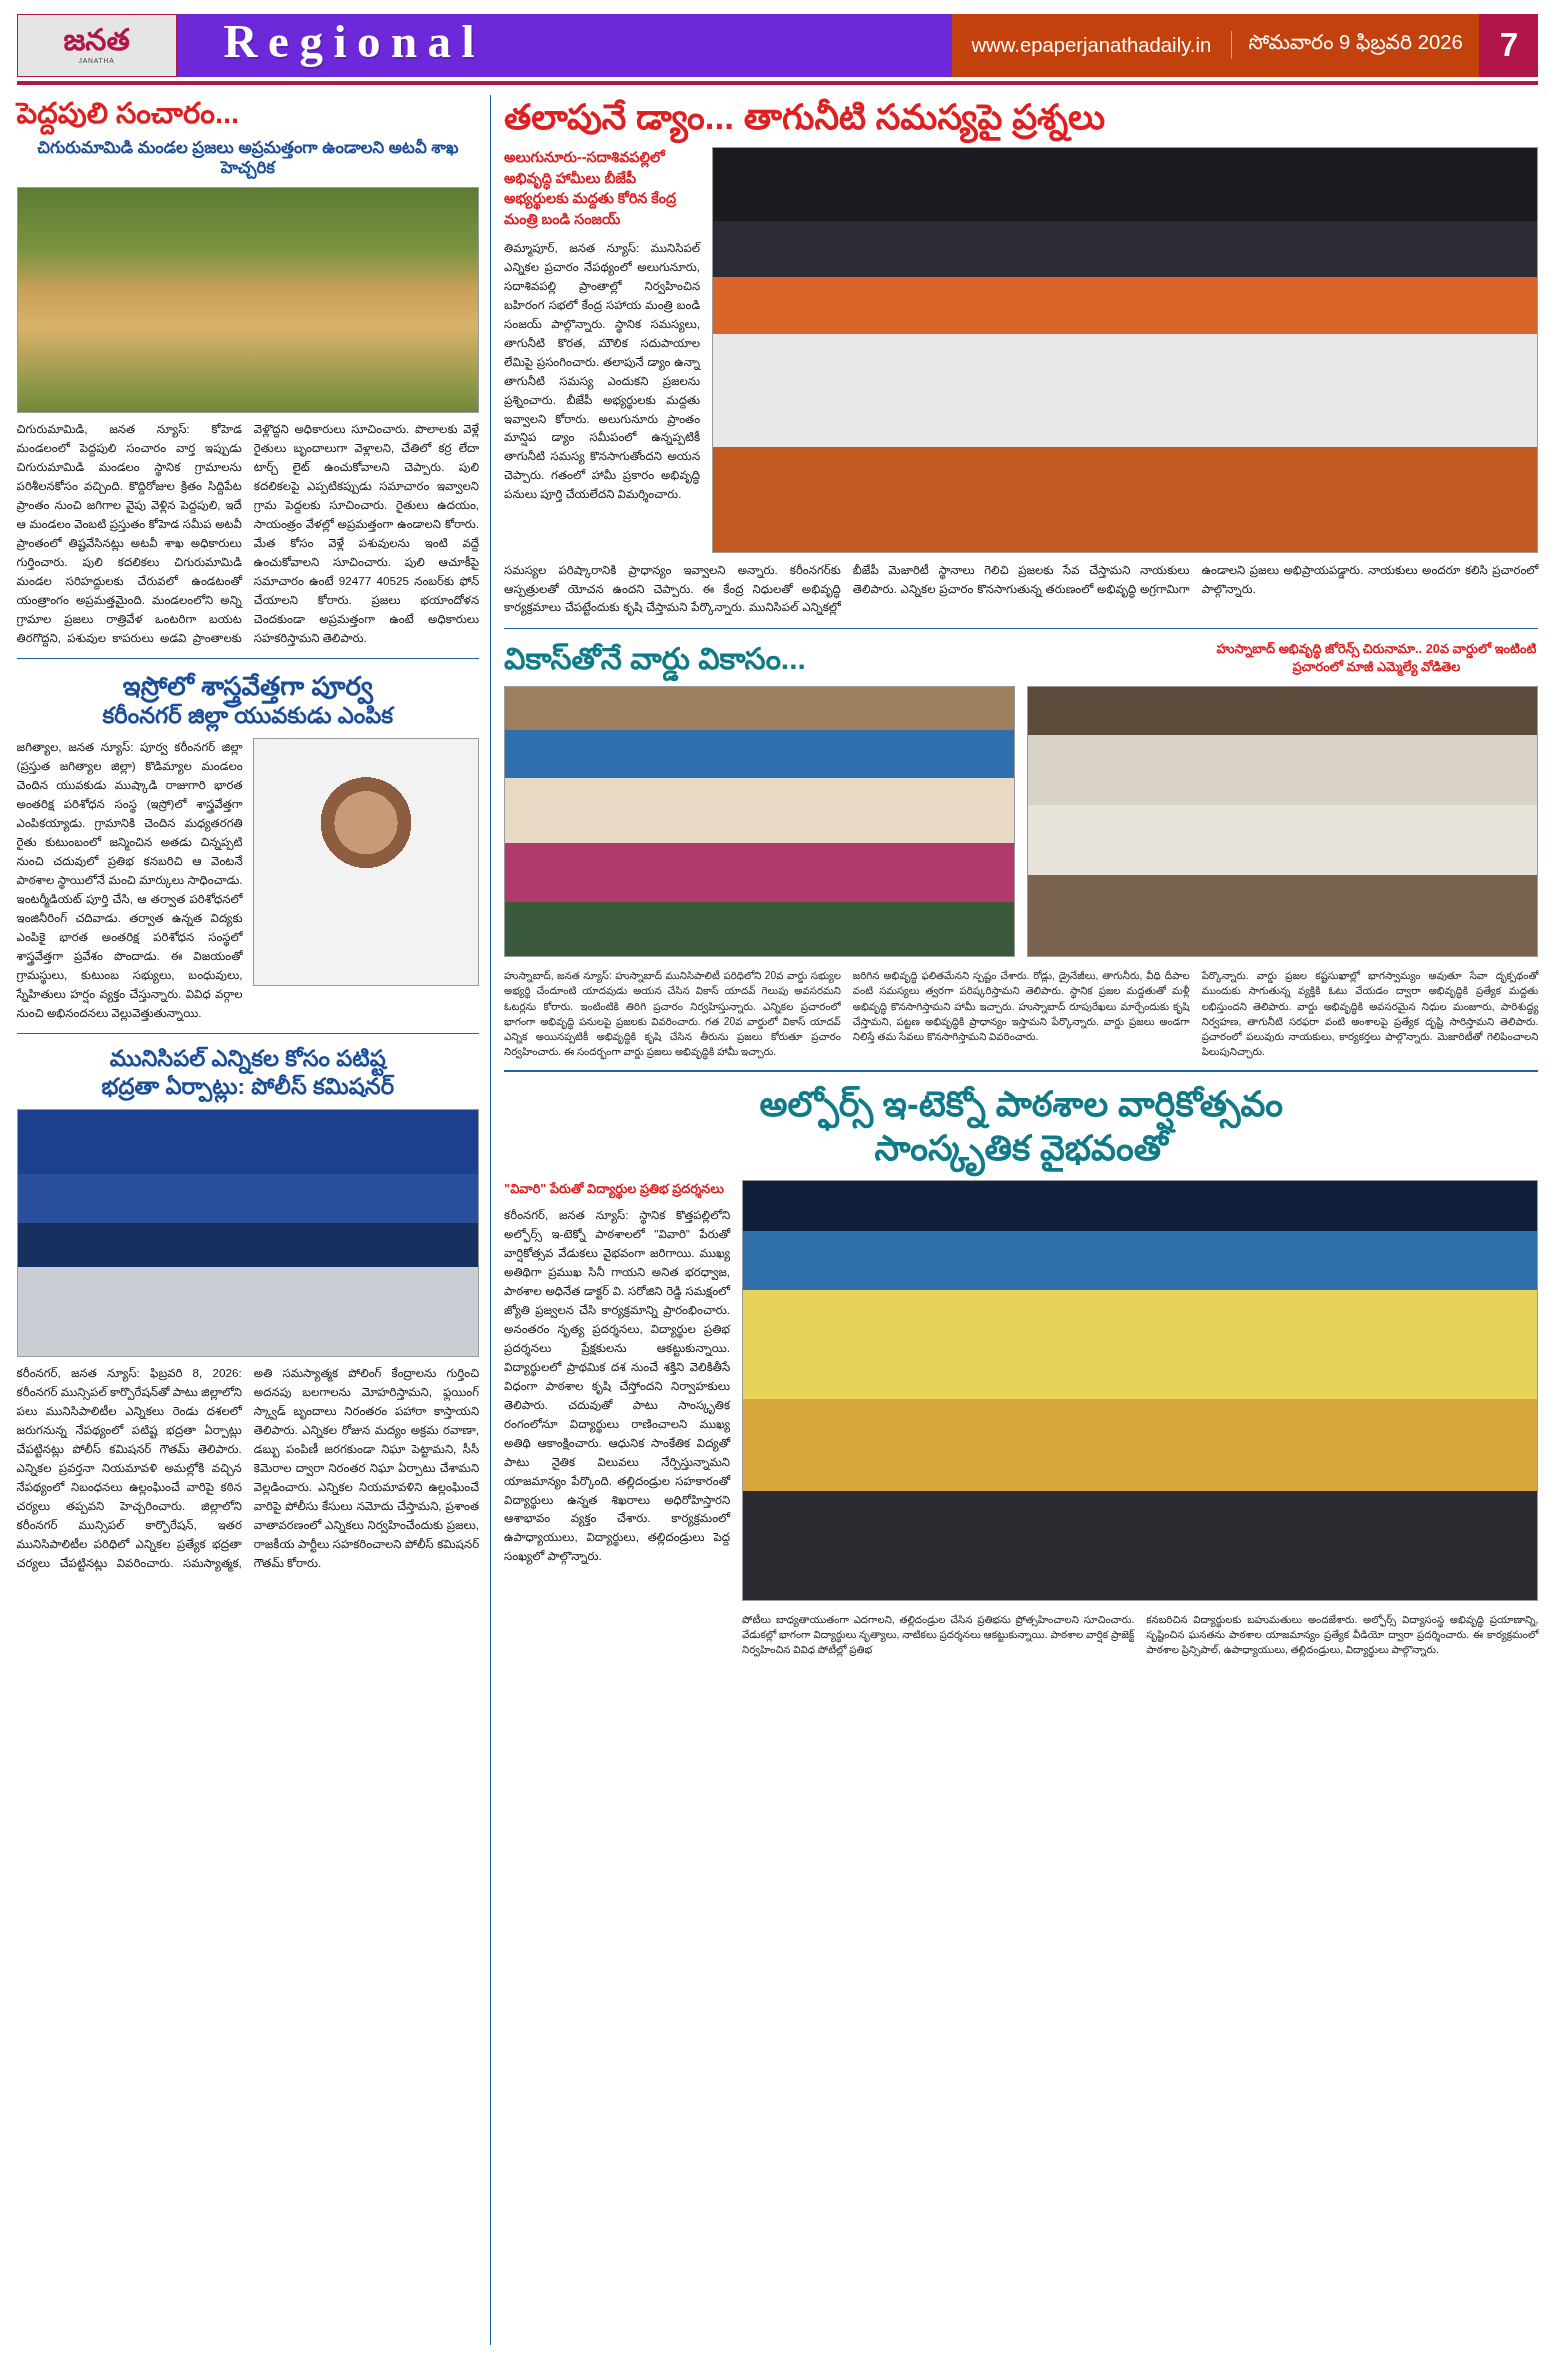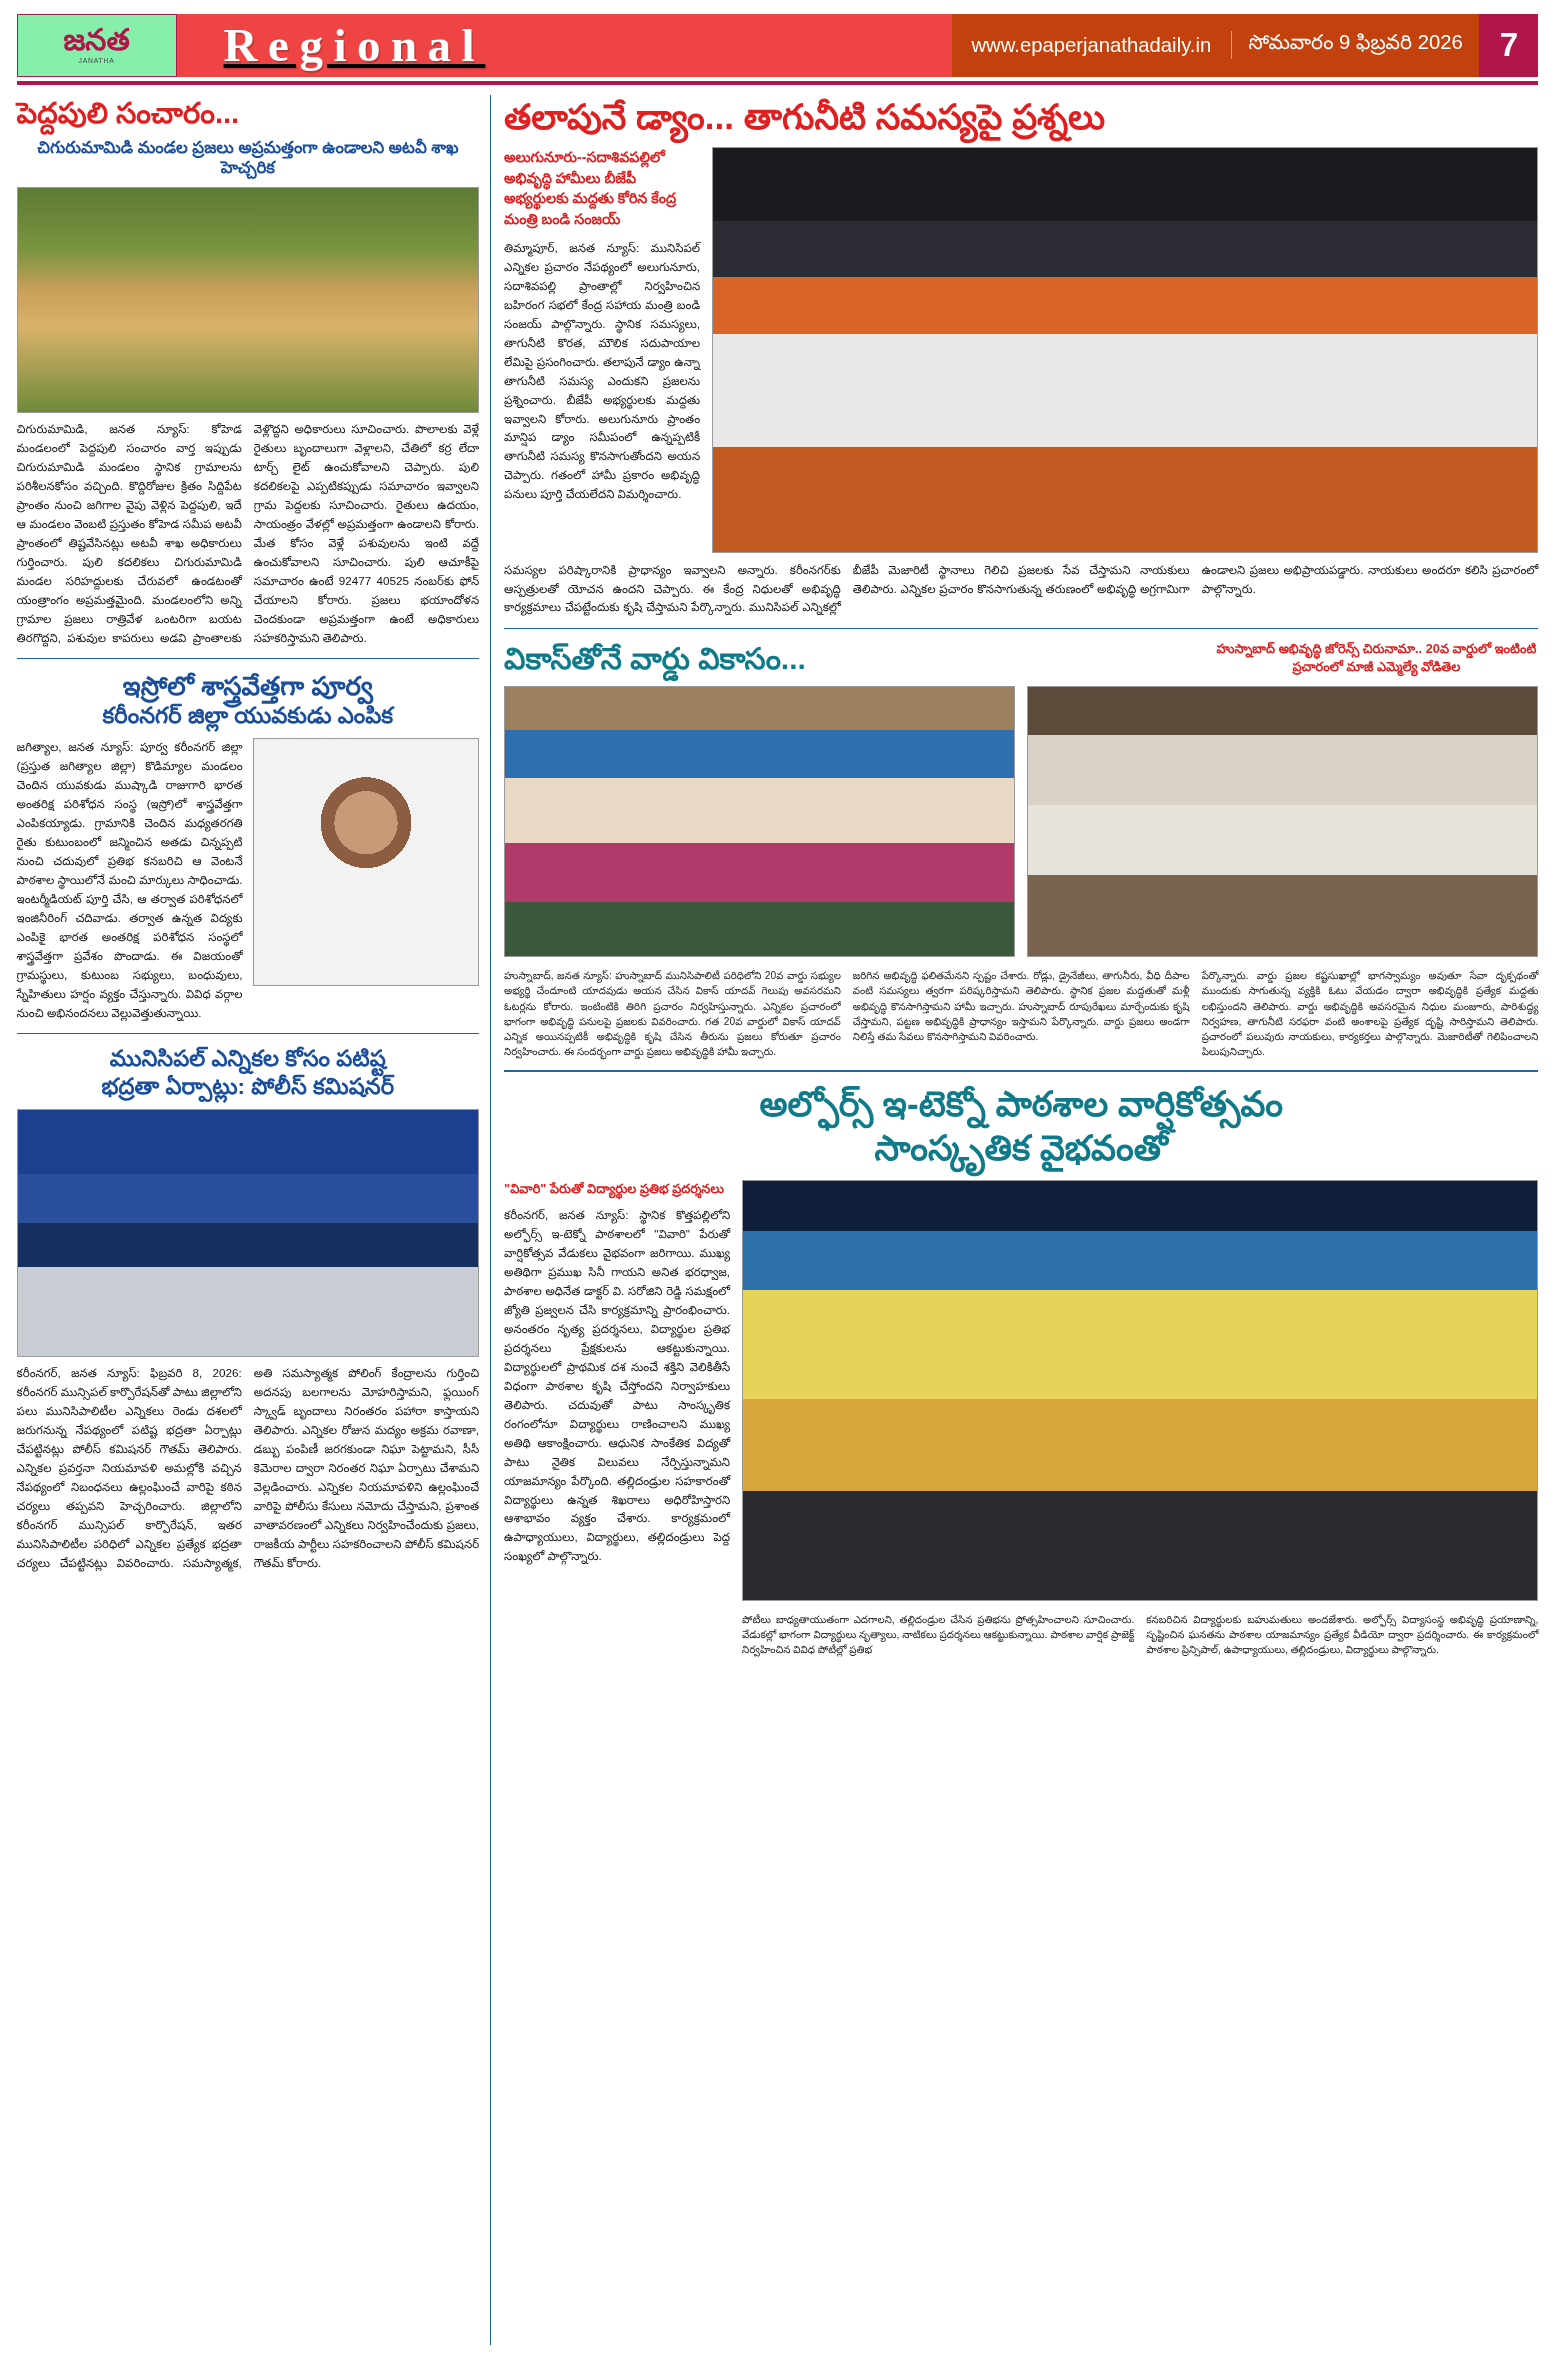--- a/index.html
+++ b/index.html
@@ -4,25 +4,25 @@
 <style>
   html,body{margin:0;padding:0;background:#d8d8d8;}
   body{font-family:"Liberation Sans", sans-serif;}
   .page{
     width:1555px;height:2377px;background:#ffffff;position:relative;
     box-sizing:border-box;padding:13.5px 16.6px;overflow:hidden;
   }
   
   .masthead{height:63px;display:flex;align-items:stretch;position:relative;}
   .logo-box{width:158px;display:flex;align-items:center;justify-content:center;
-    border:1.5px solid #b0164a;background:#86efac;}
+    border:1.5px solid #b0164a;background:#e5e5e5;}
   .logo-inner{text-align:center;line-height:1;}
   .logo-main{color:#b0164a;font-size:30px;font-weight:bold;font-family:"Liberation Serif",serif;}
   .logo-sub{color:#444;font-size:6.8px;margin-top:2.3px;letter-spacing:0.8px;}
-  .regional-band{flex:1;background:#ef4444;display:flex;align-items:center;text-decoration:underline;}
+  .regional-band{flex:1;background:#6d28d9;display:flex;}
   .regional-word{
     color:#ffffff;font-size:47px;font-weight:bold;letter-spacing:10.5px;
     padding-left:47px;font-family:"Liberation Serif",serif;
     text-shadow:1.5px 1.5px 0 rgba(0,0,0,0.18);
   }
   .mh-right{display:flex;align-items:center;background:#c2410c;}
   .mh-url{color:#ffffff;font-size:20.3px;padding:0 19.6px;white-space:nowrap;}
   .mh-date{color:#ffffff;font-size:20.3px;padding:0 16.6px;white-space:nowrap;border-left:0.8px solid rgba(255,255,255,.5);}
   .mh-page{width:59px;background:#b0164a;color:#fff;font-size:33px;font-weight:bold;
     display:flex;align-items:center;justify-content:center;}

